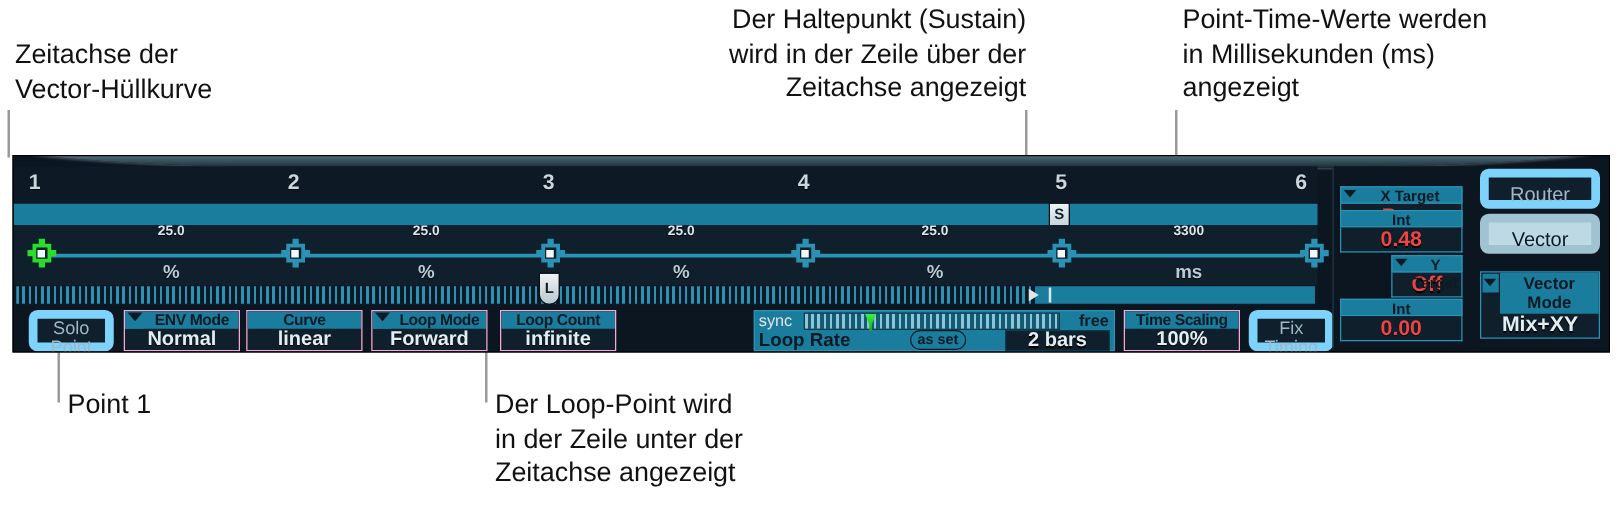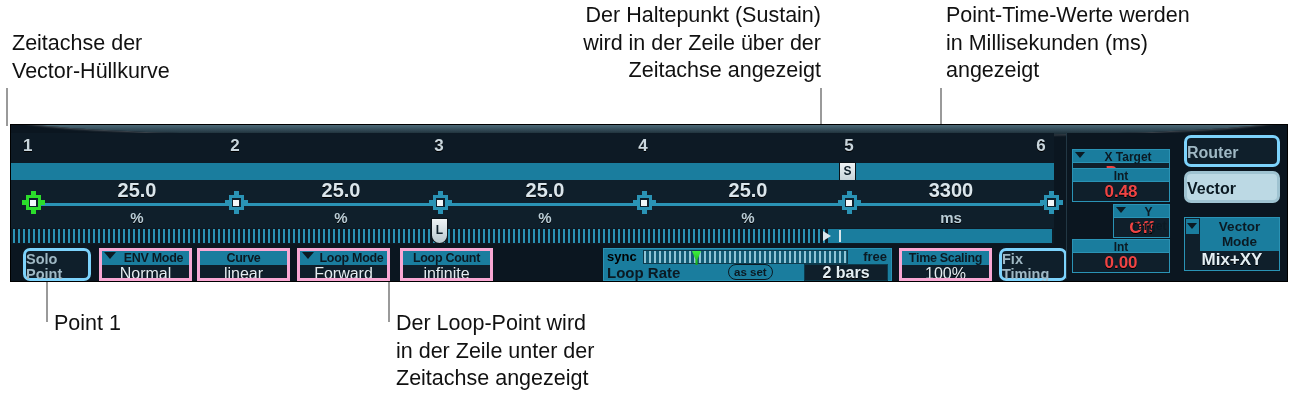--- a/index.html
+++ b/index.html
@@ -31,21 +31,21 @@
   
   #susbar{position:absolute;left:0;top:38px;width:1043px;height:17px;background:#1a7d9e;}
   #smark{position:absolute;width:17px;height:26px;top:-1px;
      background:linear-gradient(180deg,#eef3f5,#b9c8cf);border:1px solid #0a1218;
      color:#10212c;font-size:12px;font-weight:bold;text-align:center;line-height:16px;
      border-radius:1px 1px 9px 9px;box-sizing:border-box;}
 
   
   #envarea{position:absolute;left:0;top:55px;width:1043px;height:48px;background:#0f1f2b;}
   #envline{position:absolute;left:22px;top:23px;height:3px;background:#2a93b5;}
-  .pval{position:absolute;top:-1px;color:#dbe6ec;font-size:20px;font-weight:bold;
+  .pval{position:absolute;top:-1px;color:#dbe6ec;font-size:11px;font-weight:bold;
         transform:translateX(-50%);text-shadow:0 1px 0 #000;}
   .punit{position:absolute;top:29px;color:#b9ccd6;font-size:15px;font-weight:bold;
         transform:translateX(-50%);text-shadow:0 1px 0 #000;}
   .node{position:absolute;top:11px;width:23px;height:23px;margin-left:-11.5px;}
   .node i{position:absolute;background:#2a93b5;}
   .node .h{left:0;top:9px;width:23px;height:5px;}
   .node .v{left:9px;top:0;width:5px;height:23px;}
   .node .b{left:4px;top:4px;width:15px;height:15px;background:#2a93b5;}
   .node .c{left:7px;top:7px;width:9px;height:9px;background:#0f1f2b;}
   .node .d{left:8.5px;top:8.5px;width:6px;height:6px;background:#f2f7f9;}
@@ -62,38 +62,38 @@
      border-left:8px solid #dbe6ec;border-top:5px solid transparent;border-bottom:5px solid transparent;}
   #axiscursor{position:absolute;left:828px;top:2px;width:2px;height:12px;background:#dbe6ec;}
   #lmark{position:absolute;width:17px;height:26px;top:-10px;
      background:linear-gradient(180deg,#eef3f5,#b9c8cf);border:1px solid #0a1218;
      color:#10212c;font-size:12px;font-weight:bold;text-align:center;line-height:22px;
      border-radius:1px 1px 9px 9px;box-sizing:border-box;}
 
   
   #ctrls{position:absolute;left:0;top:121px;width:1043px;height:37px;background:#0b1620;}
   .cell{position:absolute;top:2px;height:33px;box-sizing:border-box;
-        border:3px solid #f9a8d4;background:#0f1f2b;overflow:hidden;}
+        border:1px solid #f9a8d4;background:#0f1f2b;overflow:hidden;}
   .cell .lab{height:14px;line-height:14px;background:#1a7d9e;color:#0b1a23;
       font-size:12.5px;font-weight:bold;text-align:center;letter-spacing:-0.3px;}
-  .cell .val{height:28px;line-height:18px;color:#e3eef3;font-size:16px;font-weight:normal;
+  .cell .val{height:28px;line-height:18px;color:#e3eef3;font-size:16px;font-weight:bold;
       text-align:center;text-shadow:0 1px 0 #000;}
   .cell.arrow .lab{padding-left:16px;}
   .cell .tri{position:absolute;left:2px;top:1px;width:0;height:0;
       border-left:6px solid transparent;border-right:6px solid transparent;border-top:7px solid #0b1a23;}
   .cell .triBox{position:absolute;left:0;top:0;width:15px;height:14px;background:#1a7d9e;}
 
-  .rbtn{position:absolute;box-sizing:border-box;border:3px solid #7dd3fc;border-radius:7px;
-        background:#0f1f2b;color:#9fb8c4;font-size:14.5px;font-weight:bold;
+  .rbtn{position:absolute;box-sizing:border-box;border:7px solid #7dd3fc;border-radius:7px;
+        background:#0f1f2b;color:#9fb8c4;font-size:14.5px;font-weight:normal;text-align:center;
         line-height:15px;padding-top:3px;}
 
   
   #syncmod{position:absolute;left:592px;top:2px;width:289px;height:33px;
      background:#1a7d9e;border:1px solid #2a93b5;box-sizing:border-box;}
-  #syncmod .t1{position:absolute;left:3px;top:0px;color:#000000;font-size:13px;font-weight:bold;}
+  #syncmod .t1{position:absolute;left:3px;top:0px;color:#e5e5e5;font-size:13px;font-weight:normal;}
   #syncmod .t2{position:absolute;left:3px;top:15px;color:#0b1a23;font-size:15px;font-weight:bold;}
   #slider{position:absolute;left:39px;top:1px;width:205px;height:14px;
      background:repeating-linear-gradient(90deg,#8fc4d6 0 2px,#125b74 2px 5px);
      border:1px solid #0d3a4c;box-sizing:border-box;}
   #sliderknob{position:absolute;top:0px;width:9px;height:14px;
      background:linear-gradient(180deg,#3ef03e,#17a617);clip-path:polygon(0 0,100% 0,62% 60%,62% 100%,38% 100%,38% 60%);}
   #freeLbl{position:absolute;right:4px;top:0px;color:#0b1a23;font-size:13px;font-weight:bold;}
   #asset{position:absolute;left:124px;top:15px;padding:0 5px;border:1.5px solid #0b1a23;
      border-radius:8px;color:#0b1a23;font-size:11.5px;font-weight:bold;line-height:14px;}
   #barsval{position:absolute;right:3px;top:15px;width:84px;height:17px;background:#0f1f2b;

